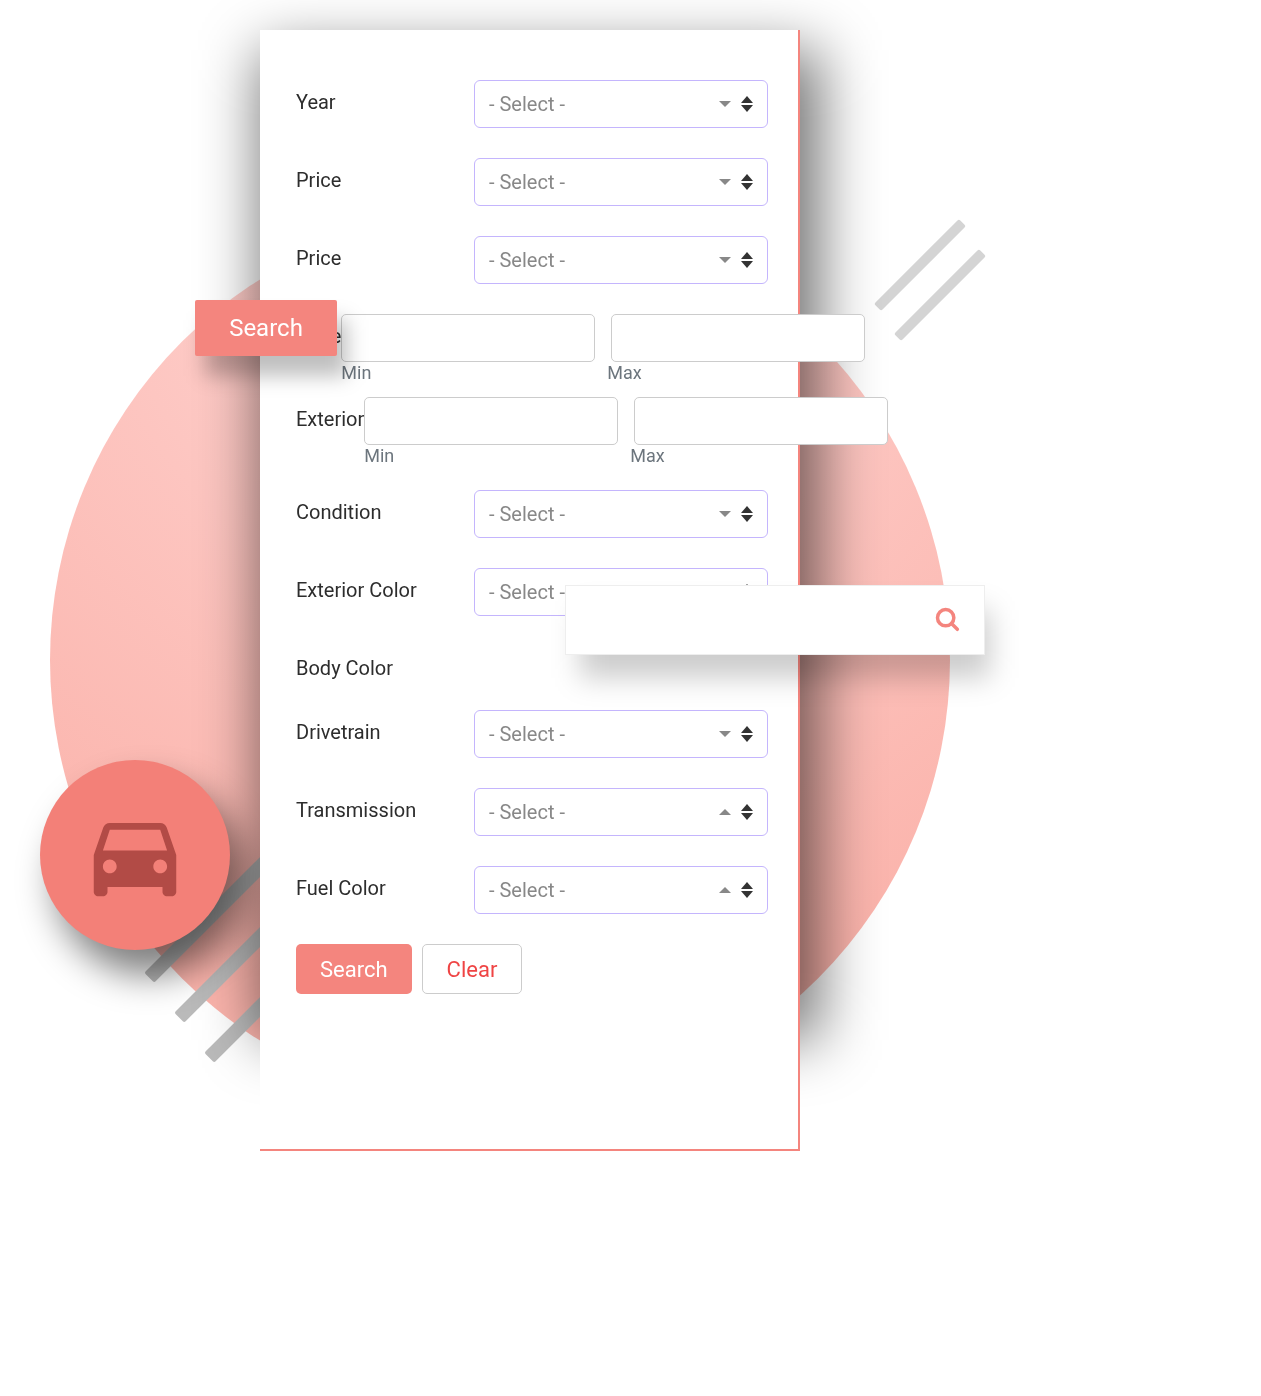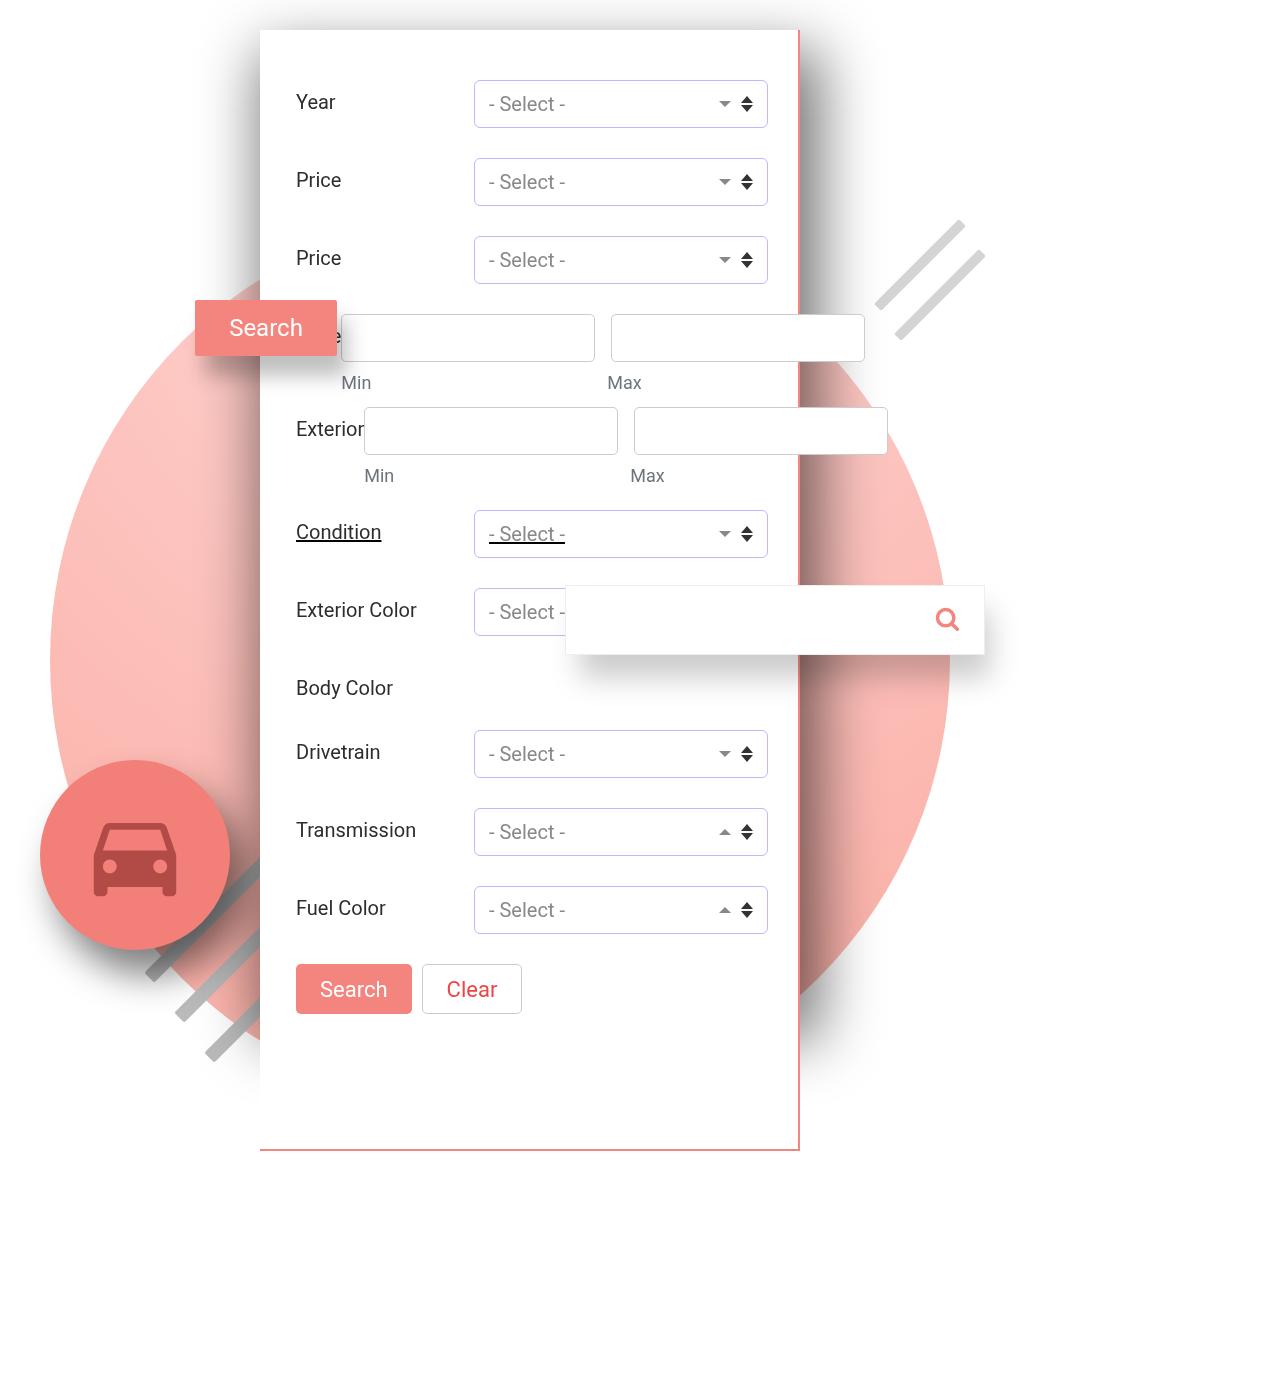--- a/index.html
+++ b/index.html
@@ -156,21 +156,20 @@
     flex: 1;
     height: 48px;
     border: 1px solid #ccc;
     border-radius: 5px;
     padding: 0 10px;
     font-size: 18px;
   }
   .range-labels {
     display: flex;
     gap: 8px;
-    margin-top: 10px;
   }
   .range-labels span {
     flex: 1;
     color: #6c757d;
     font-size: 18px;
   }
 
   .toggle {
     width: 44px;
     height: 24px;
@@ -343,21 +342,21 @@
         <input class="range-input" value="" style="">
         <input class="range-input" value="" style="">
       </div>
       <div class="range-labels">
         <span>Min</span>
         <span>Max</span>
       </div>
     </div>
   </div>
 
-  <div class="row" style="margin-top:24px;text-decoration:underline;">
+  <div class="row" style="margin-top:24px;">
     <div class="label">Condition</div>
     <div class="control-col">
       <div class="select-box">
         <span class="select-text">- Select -</span>
         <span class="chevron down"></span>
         <span class="sort-arrows">
             <span class="tri-up"></span>
             <span class="tri-down"></span>
           </span>
       </div>

